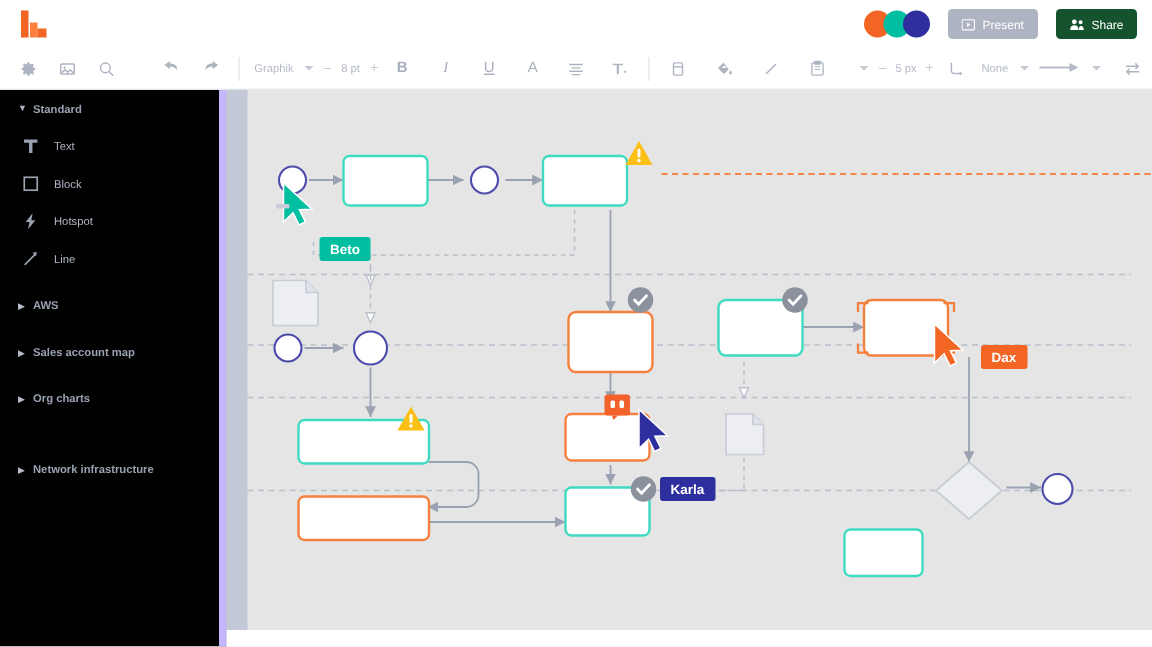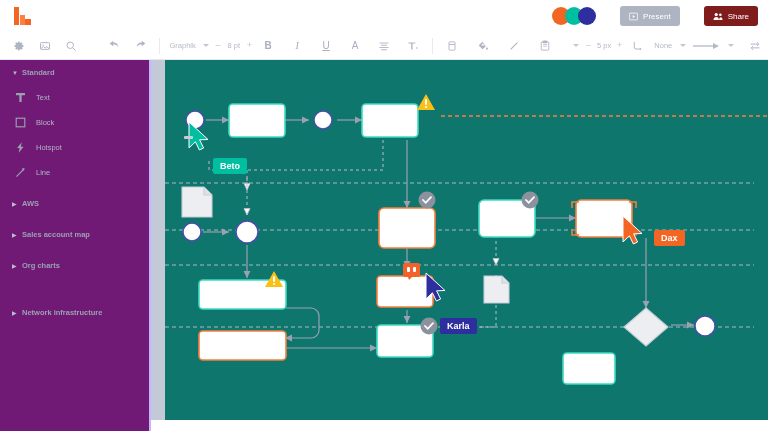--- a/index.html
+++ b/index.html
@@ -14,32 +14,32 @@
   
   .header {
     position: absolute; top: 0; left: 0; width: 768px; height: 32px;
     background: #ffffff; display: flex; align-items: center;
   }
   .logo { margin-left: 12px; width: 22px; height: 20px; position: relative; }
   .logo .bar1 { position:absolute; left:2px; top:1px; width:5px; height:18px; background:#f26522; }
   .logo .bar2 { position:absolute; left:8px; top:9px; width:5px; height:10px; background:#ff7f3f; }
   .logo .bar3 { position:absolute; left:13px; top:13px; width:6px; height:6px; background:#f26522; }
 
-  .header-right { margin-left:auto; display:flex; align-items:center; gap:24px; padding-right:10px; }
+  .header-right { margin-left:auto; display:flex; align-items:center; gap:12px; padding-right:10px; }
   .avatars { display:flex; align-items:center; }
   .avatar { width:18px; height:18px; border-radius:50%; margin-left:-5px; }
   .avatar:first-child { margin-left:0; }
 
   .btn {
     display:flex; align-items:center; gap:5px;
     height:20px; padding:0 9px; border-radius:3px;
     font-size:8px; color:#fff; cursor:pointer; white-space:nowrap;
   }
   .btn-present { background:#aeb4c2; }
-  .btn-share { background:#7f1d1d; }
+  .btn-share { background:#14532d; }
   .btn svg { display:block; }
 
   
   .toolbar {
     position:absolute; top:32px; left:0; width:768px; height:28px;
     background:#fff; border-bottom:1px solid #e6e9ef;
     display:flex; align-items:center;
   }
   .tb-group { display:flex; align-items:center; height:28px; }
   .tb-sep { width:1px; height:16px; background:#e6e9ef; margin:0 6px; }
@@ -51,38 +51,38 @@
   .tb-label { font-size:7.5px; color:#b4b9c6; cursor:pointer; white-space:nowrap; }
   .caret { width:0;height:0;border-left:3px solid transparent;border-right:3px solid transparent;
            border-top:3.5px solid #c3c7d2; cursor:pointer; }
   .stepper { display:flex; align-items:center; gap:4px; }
   .step-btn { font-size:9px; color:#c3c7d2; cursor:pointer; line-height:1; }
   .step-val { font-size:7.5px; color:#b4b9c6; min-width:18px; text-align:center; }
 
   
   .sidebar {
     position:absolute; top:60px; left:0; width:151px; height:371px;
-    background:#701a75; border-right:2px solid #c4b5fd; overflow:hidden;
+    background:#000000; border-right:5px solid #c4b5fd; overflow:hidden;
   }
   .sb-section {
     display:flex; align-items:center; height:25px; padding-left:12px; cursor:pointer;
   }
   .sb-arrow { width:10px; font-size:6px; color:#b8bdca; }
   .sb-arrow.open { color:#aeb4c2; }
   .sb-title { font-size:7.5px; color:#9aa1b1; font-weight:bold; }
   .sb-item { display:flex; align-items:center; height:25px; padding-left:12px; cursor:pointer; }
   .sb-ico { width:16px; height:16px; display:flex; align-items:center; justify-content:center;
             color:#9aa1b1; margin-right:8px; }
   .sb-ico svg { display:block; }
   .sb-lbl { font-size:7.5px; color:#b0b6c4; }
 
   
   .canvas {
     position:absolute; top:60px; left:151px; width:617px; height:371px;
-    background:#0f766e; overflow:hidden;
+    background:#e5e5e5; overflow:hidden;
   }
   .lane-header { position:absolute; left:0; top:0; width:14px; height:360px; background:#c3c9d6; }
   .canvas-bottom { position:absolute; left:0; bottom:0; width:617px; height:11px; background:#fff; }
   svg.diagram { position:absolute; left:0; top:0; width:617px; height:371px; }
 
   
   .cursor-label {
     position:absolute; font-size:9px; font-weight:bold; color:#fff;
     padding:3px 7px; border-radius:2px; white-space:nowrap;
   }

